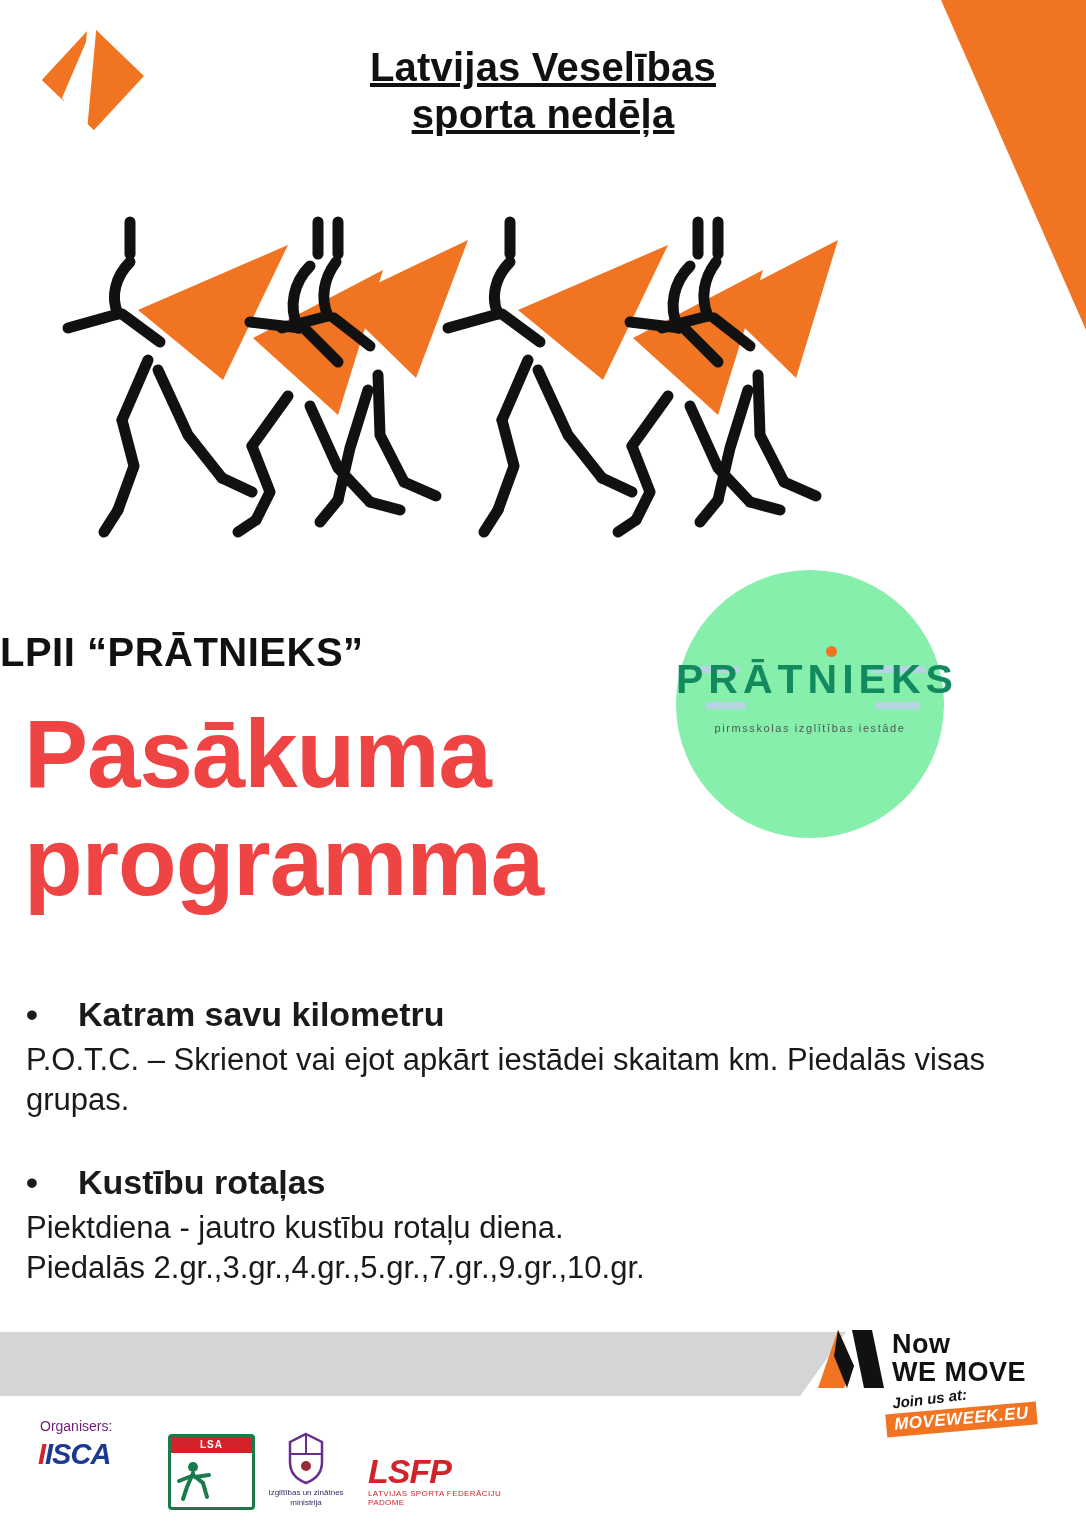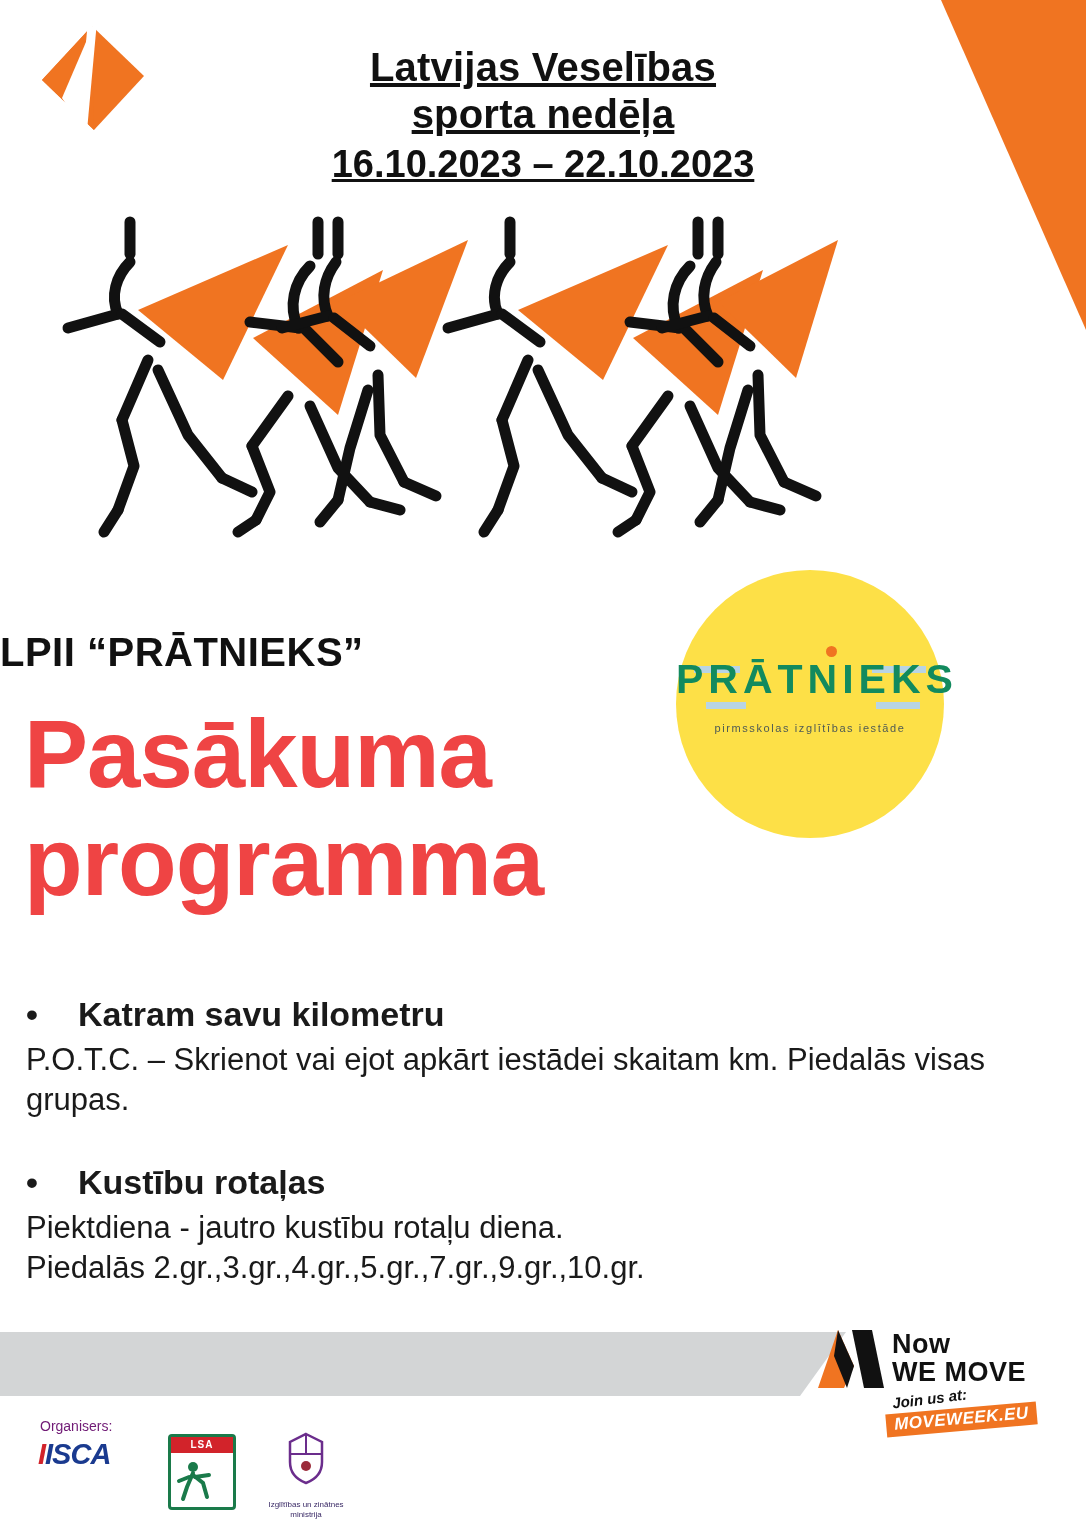--- a/index.html
+++ b/index.html
@@ -80,21 +80,21 @@
   }
 
   
   .logo-circle {
     position: absolute;
     left: 676px;
     top: 570px;
     width: 268px;
     height: 268px;
     border-radius: 50%;
-    background: #fde047;
+    background: #86efac;
   }
   .logo-circle .bar {
     position: absolute;
     height: 7px;
     background: #b8d4e4;
   }
   .logo-circle .lettering {
     position: absolute;
     top: 86px;
     left: 0;
@@ -250,20 +250,21 @@
   }
   .lsa-box {
     position: absolute;
     left: 130px;
     top: 16px;
     width: 62px;
     height: 70px;
     border: 3px solid #1a7a4a;
     border-radius: 4px;
     background: #ffffff;
+    padding-left: 19px;
   }
   .lsa-box .lsa-top {
     position: absolute;
     left: 0;
     top: 0;
     width: 100%;
     height: 16px;
     background: #d2232a;
     color: #ffffff;
     font-size: 10px;
@@ -276,21 +277,21 @@
     position: absolute;
     left: 222px;
     top: 14px;
     width: 92px;
     text-align: center;
   }
   .ministry .m-sub {
     font-size: 8px;
     color: #3a2a66;
     line-height: 1.25;
-    margin-top: 14px;
+    margin-top: 2px;
   }
   .lsfp {
     position: absolute;
     left: 330px;
     top: 34px;
     width: 150px;
   }
   .lsfp .lsfp-main {
     font-size: 34px;
     font-weight: bold;
@@ -320,21 +321,20 @@
     <polygon points="70,8 20,62 72,112" fill="#f07421"></polygon>
     <path d="M70,8 L60,118" stroke="#ffffff" stroke-width="9" fill="none"></path>
     <path d="M70,8 L30,108" stroke="#ffffff" stroke-width="0" fill="none"></path>
     <polygon points="70,10 63,116 40,80" fill="#ffffff"></polygon>
   </svg>
 </div>
 
 <div class="header">
   <div class="line1">Latvijas Veselības</div>
   <div class="line2">sporta  nedēļa</div>
-  <div class="line3">16.10.2023 – 22.10.2023</div>
 </div>
 
 <div class="runners">
   <svg width="800" height="360" viewBox="0 0 800 360">
     <g fill="none" stroke="#111111" stroke-width="11" stroke-linecap="round" stroke-linejoin="round">
 
       <polygon points="100,100 250,35 185,170" fill="#f07421" stroke="none"></polygon>
       <path d="M92,12 L92,44"></path>
       <path d="M92,52 C78,66 72,86 80,104"></path>
       <path d="M80,104 L30,118"></path>
@@ -480,13 +480,17 @@
   <div class="ministry">
     <svg width="40" height="54" viewBox="0 0 40 54" style="display:block;margin:0 auto;">
       <path d="M20,2 L36,10 L36,30 C36,42 28,48 20,51 C12,48 4,42 4,30 L4,10 Z" fill="#ffffff" stroke="#6b2d8c" stroke-width="2.5"></path>
       <path d="M4,22 L36,22" stroke="#6b2d8c" stroke-width="2"></path>
       <path d="M20,2 L20,22" stroke="#6b2d8c" stroke-width="2"></path>
       <circle cx="20" cy="34" r="5" fill="#9b2b3a"></circle>
     </svg>
     <div class="m-sub">Izglītības un zinātnes ministrija</div>
   </div>
 
+  <div class="lsfp">
+    <div class="lsfp-main">LSFP</div>
+    <div class="lsfp-sub">LATVIJAS SPORTA FEDERĀCIJU PADOME</div>
+  </div>
 </div>
 
 </body></html>

